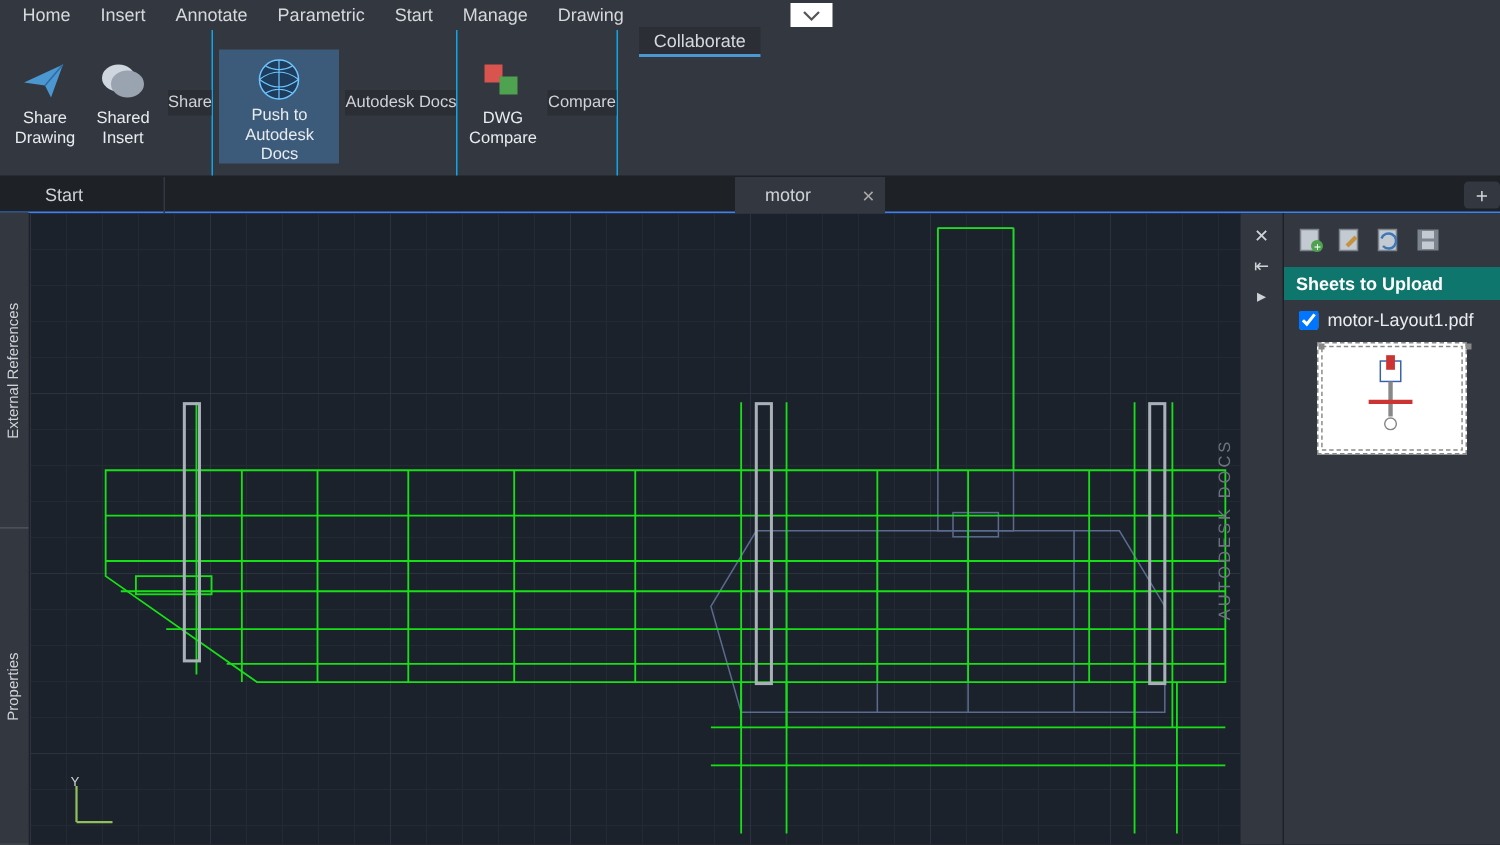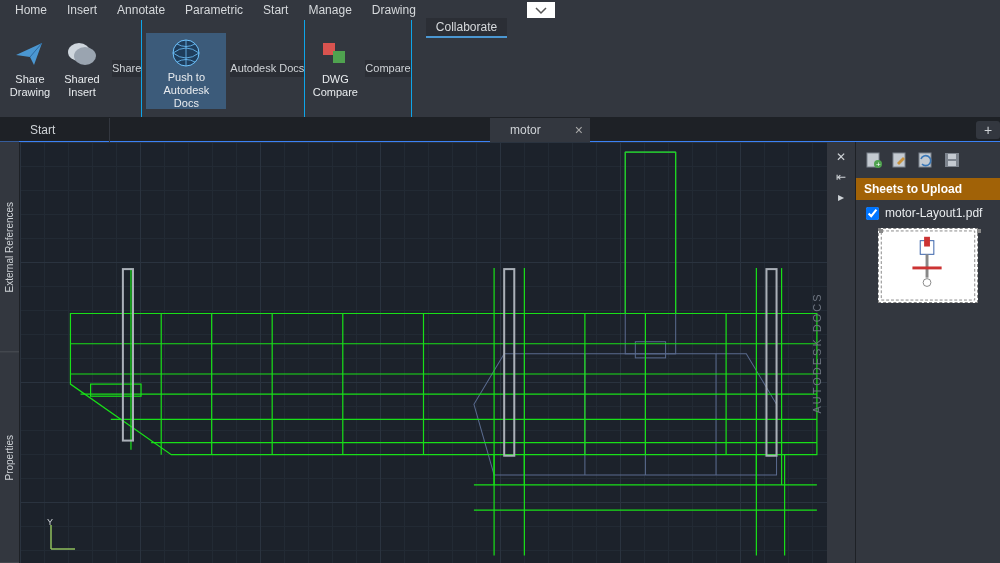--- a/index.html
+++ b/index.html
@@ -201,21 +201,21 @@
     flex-direction:column;
   }
   .panel-toolbar {
     display:flex;
     gap:6px;
     padding:8px;
     justify-content:flex-start;
   }
   .paneltool { width:20px; height:20px; display:flex; align-items:center;justify-content:center; cursor:pointer;}
   .panel-titlebar {
-    background:#a16207;
+    background:#0f766e;
     color:#fff;
     font-weight:600;
     padding:4px 8px;
     font-size:12px;
   }
   .sheetrow {
     display:flex;
     align-items:center;
     gap:6px;
     padding:6px 6px 2px 10px;

